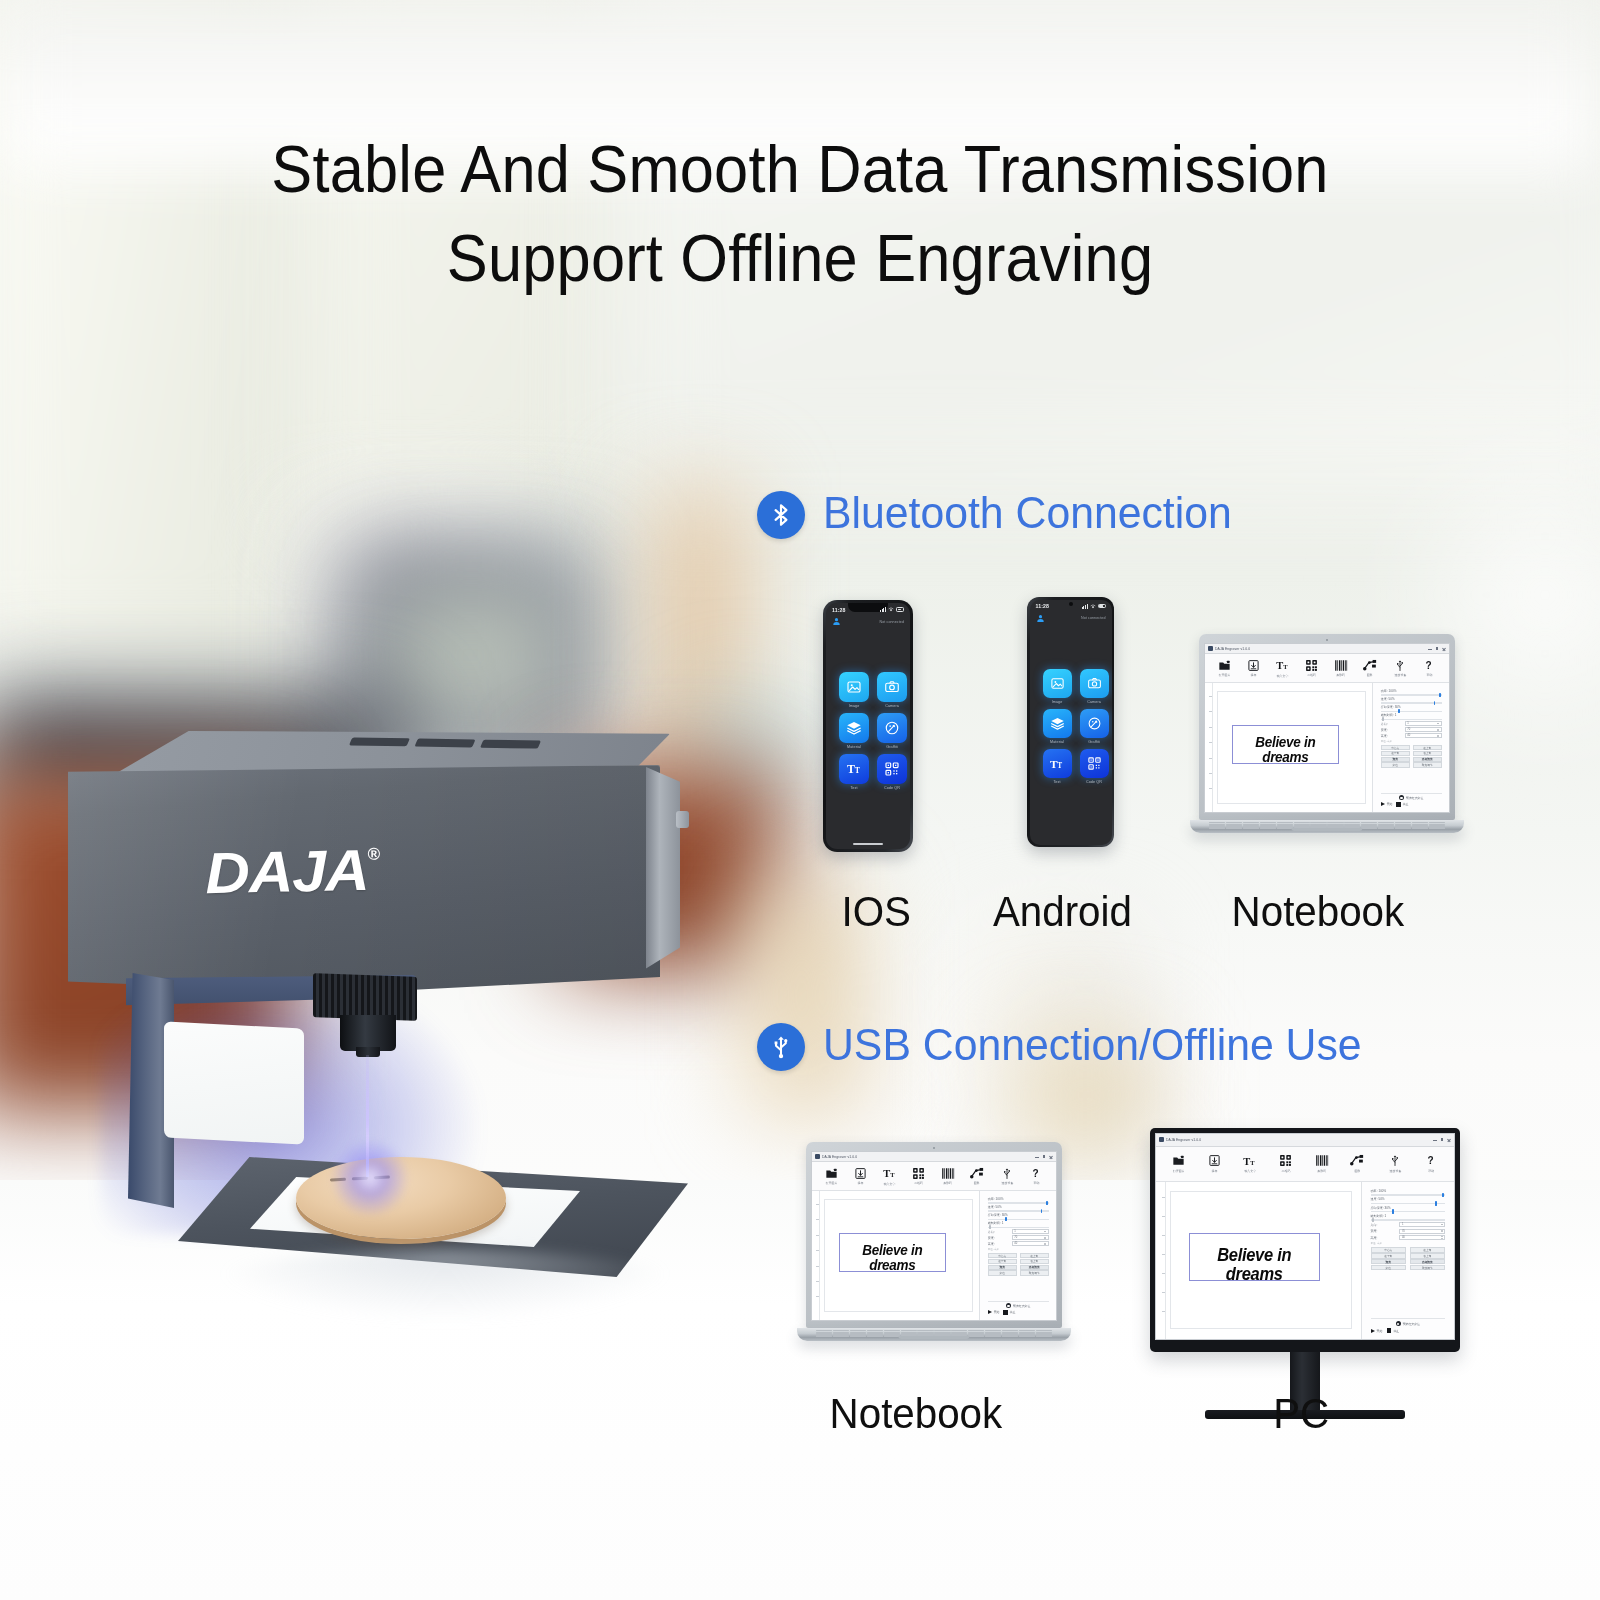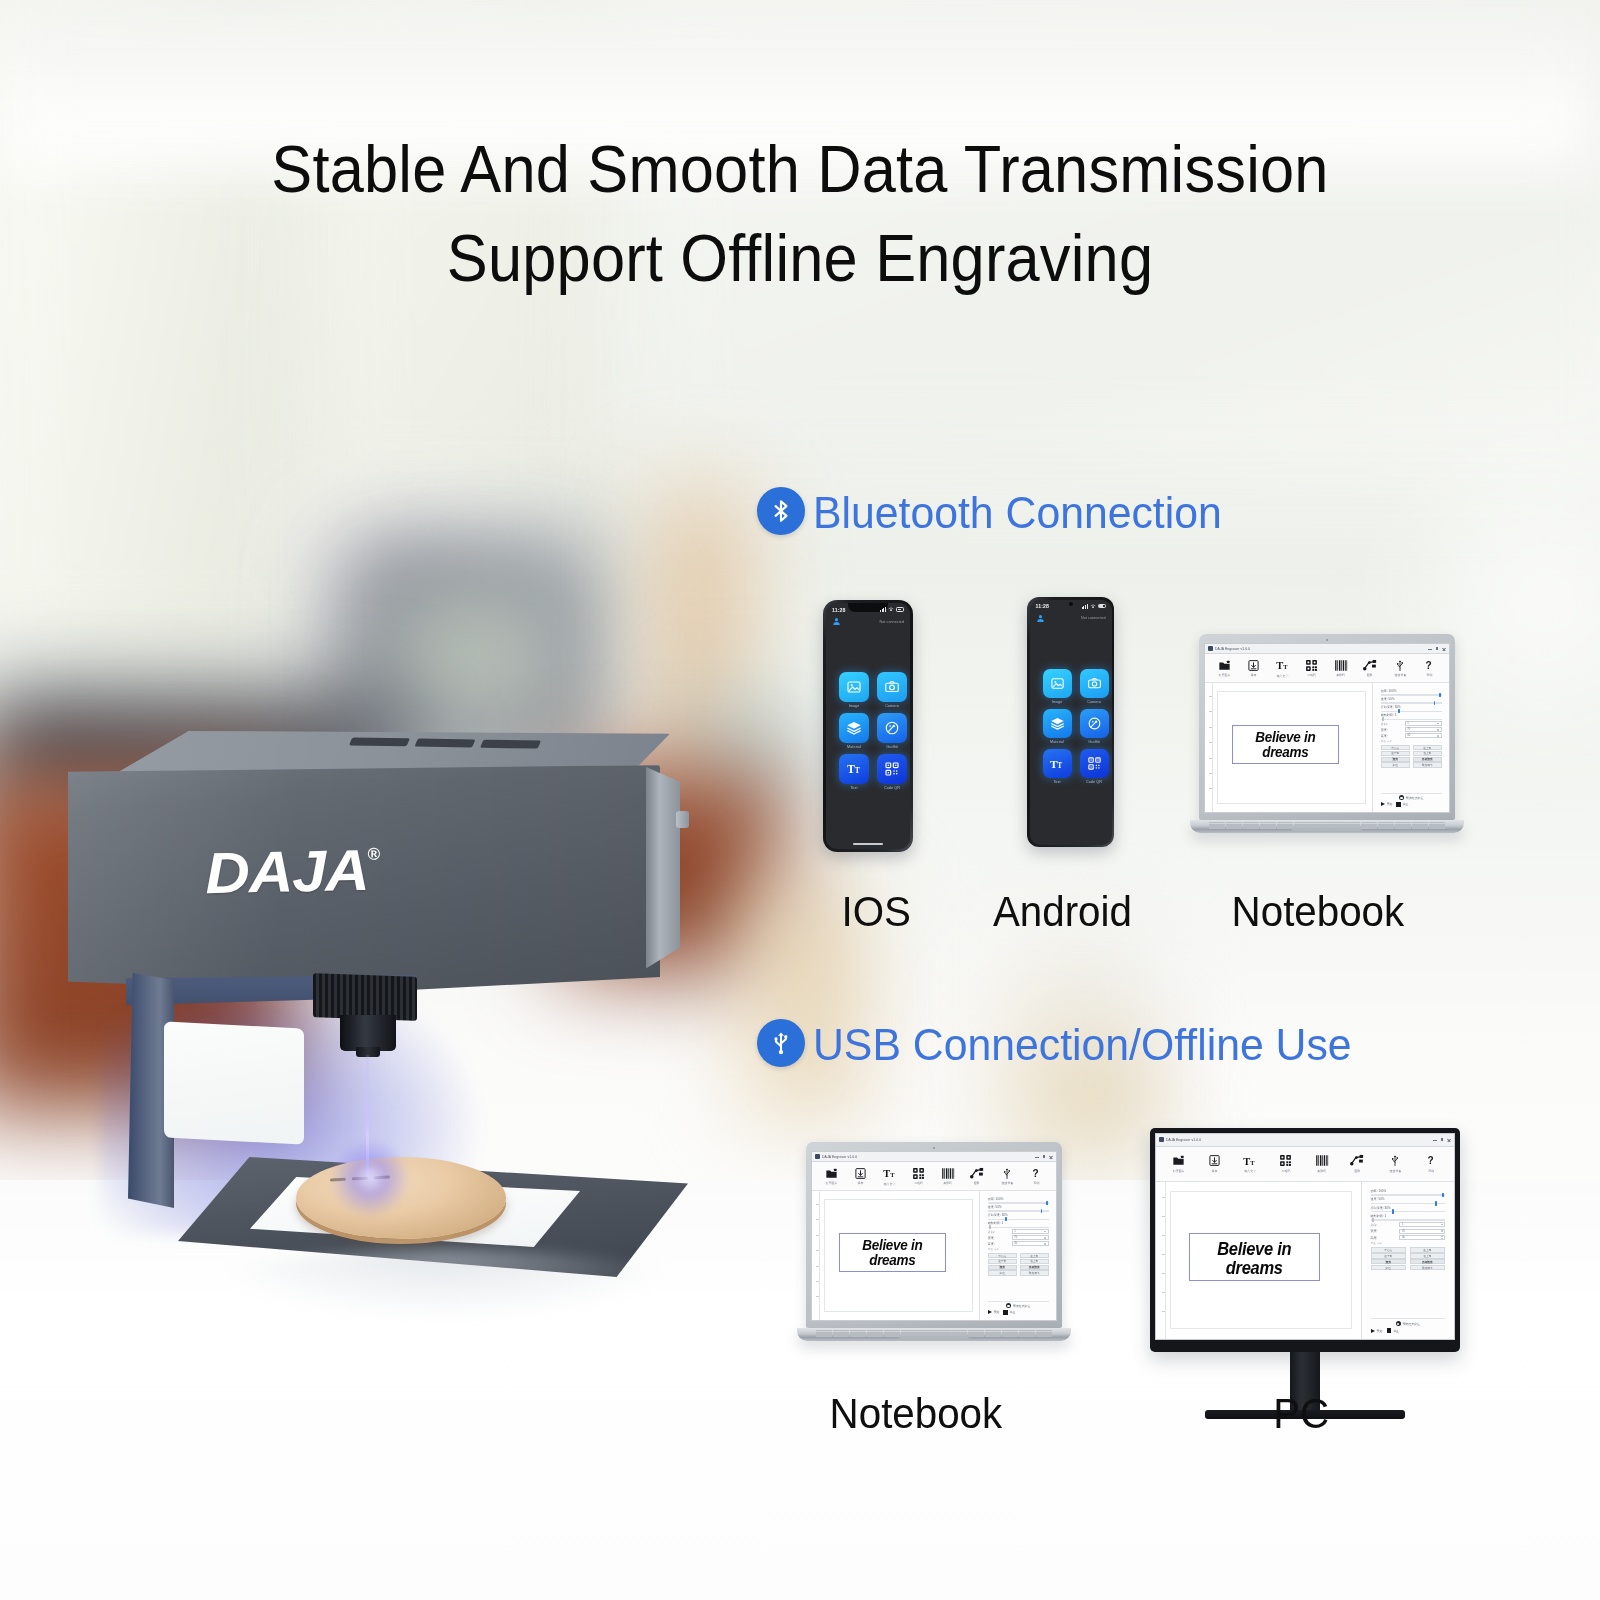--- a/index.html
+++ b/index.html
@@ -104,21 +104,21 @@
   }
   .title-line {
     font-family:"Liberation Sans", sans-serif;
     font-size:66px; font-weight:400; color:#0d0d0d;
     letter-spacing:.2px; line-height:1.35;
     transform:scaleX(.93); transform-origin:center;
     white-space:nowrap;
   }
 
   
-  .sec-head { position:absolute; display:flex; align-items:flex-start; gap:8px; z-index:30; }
+  .sec-head { position:absolute; display:flex; align-items:flex-end; gap:18px; z-index:30; }
   #bt-head { left:757px; top:487px; }
   #usb-head { left:757px; top:1019px; }
   .sec-badge {
     width:48px; height:48px; border-radius:50%;
     background:#2b6fd8;
     display:flex; align-items:center; justify-content:center;
     box-shadow:0 2px 5px rgba(0,0,0,.14);
     flex:0 0 auto;
   }
   .sec-label {
@@ -311,21 +311,21 @@
     position:absolute; left:7%; right:4%; top:6%; bottom:6%;
     background-image:
       linear-gradient(to right, #e8c4c4 .4px, transparent .4px),
       linear-gradient(to bottom, #e8c4c4 .4px, transparent .4px);
     background-size:6.5% 9.6%;
     border:.4px solid #e3e6ea;
   }
   .art-sel {
     position:absolute; left:16%; top:33%; width:64%; height:30%;
     border:.5px solid #8c8fd6;
-    display:flex; align-items:center; justify-content:center;
+    display:flex; align-items:flex-end; justify-content:center;
   }
   .art-text {
     font-family:"Liberation Sans", sans-serif;
     font-weight:700; font-style:italic;
     color:#0a0a0a; text-align:center;
     line-height:1.0; letter-spacing:-.3px;
     font-size:13.5px;
     transform:scaleY(1.12);
     white-space:nowrap;
   }

